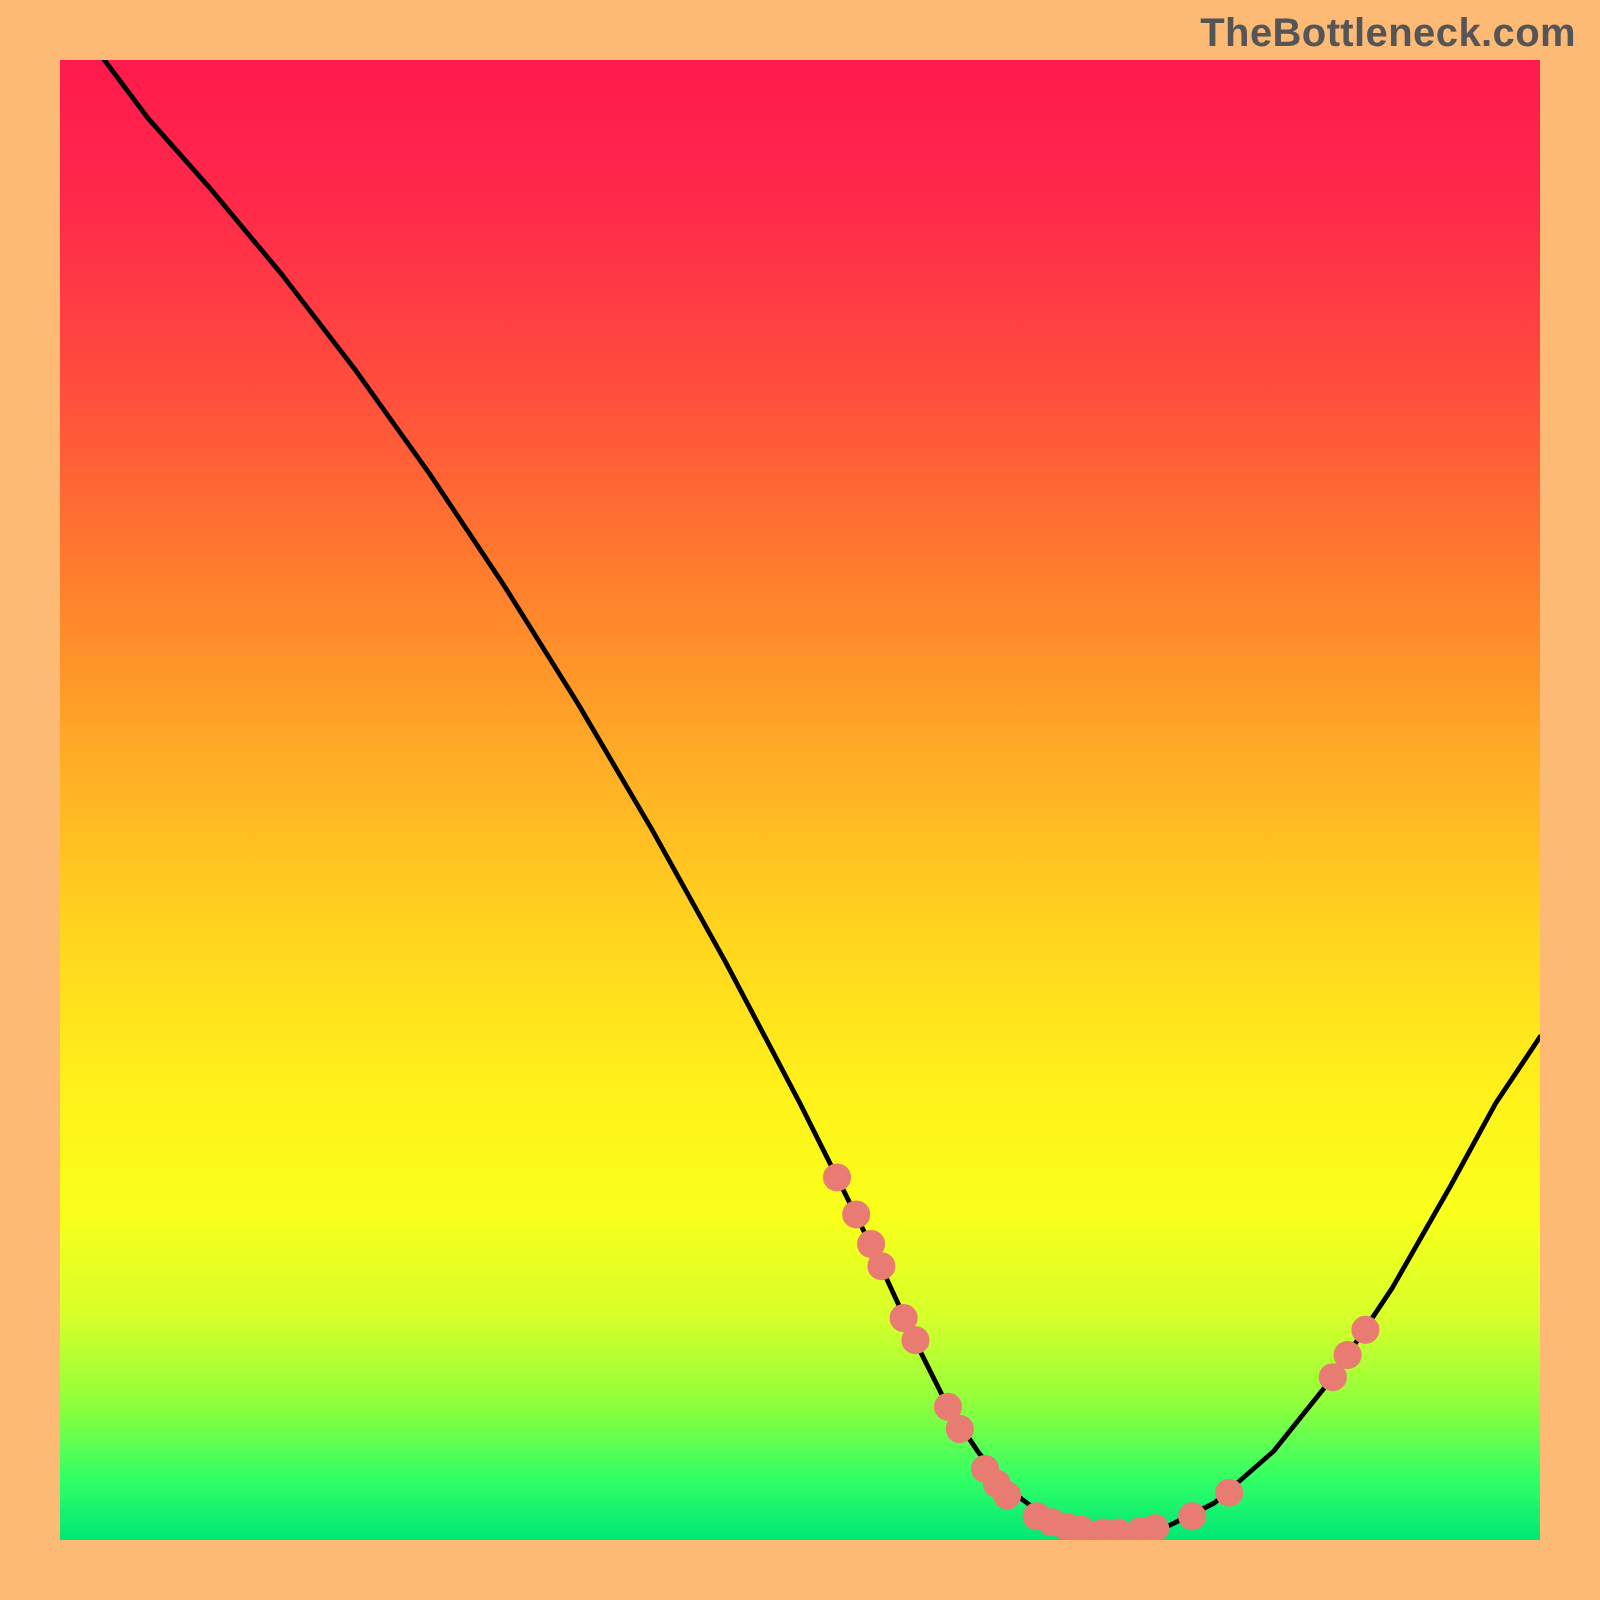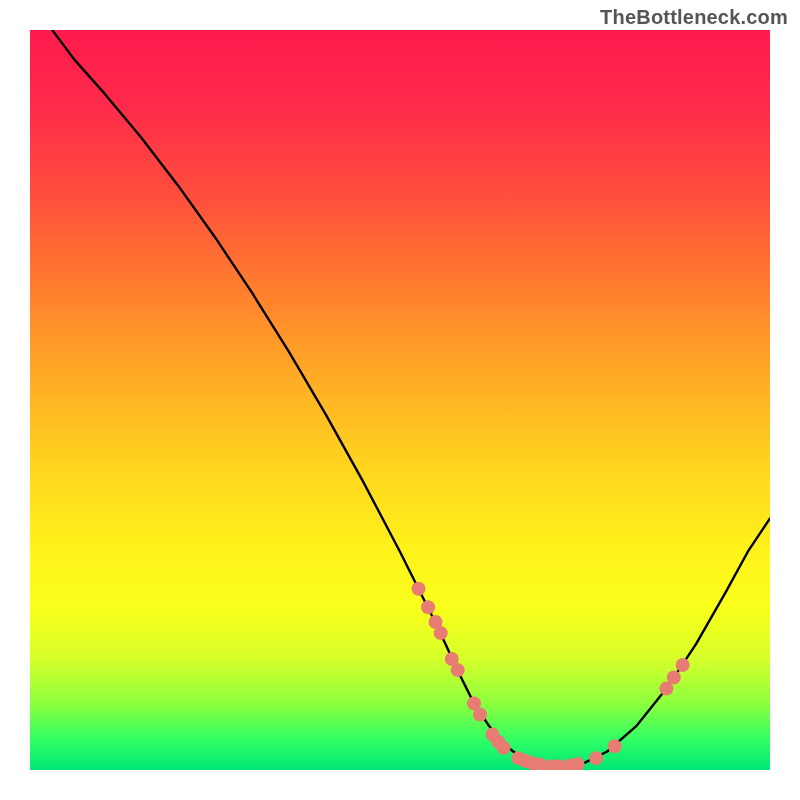--- a/index.html
+++ b/index.html
@@ -1,21 +1,21 @@
 <!DOCTYPE html>
 <html><head>
 <meta charset="utf-8">
 <style>
   * { margin: 0; padding: 0; box-sizing: border-box; }
   html, body { width: 800px; height: 800px; overflow: hidden; background: #000; }
   .chart-container {
     position: relative;
     width: 800px;
     height: 800px;
-    background: #ffffff;
+    background: #fdba74;
   }
   .plot-area {
     position: absolute;
     left: 30px;
     top: 30px;
     width: 740px;
     height: 740px;
   }
   .gradient-bg {
     position: absolute;

